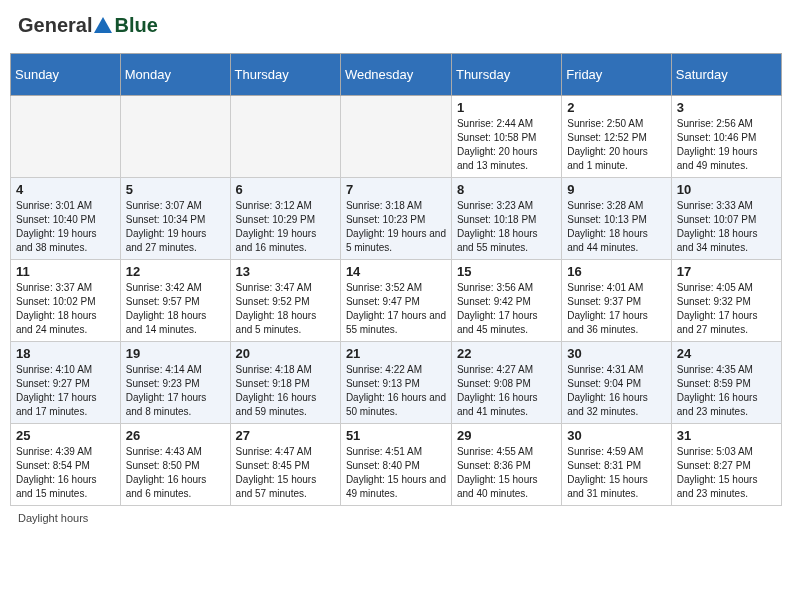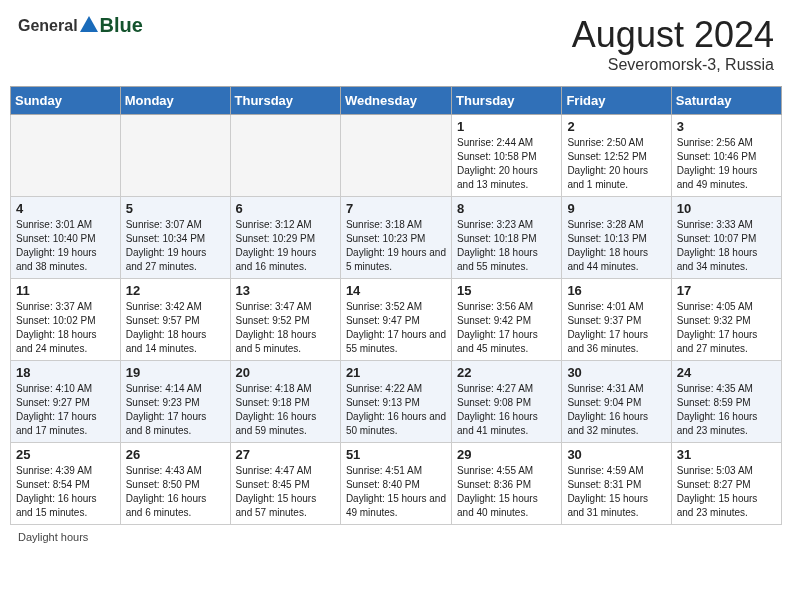--- a/index.html
+++ b/index.html
@@ -35,22 +35,22 @@
       color: #333;
     }
     .calendar {
       width: 100%;
       border-collapse: collapse;
     }
     .calendar th {
       background: #3070b8;
       color: #fff;
       font-size: 13px;
-      font-weight: bold;
-      padding: 6px 4px;
+      font-weight: normal;
+      padding: 13px 4px;
       text-align: left;
       border: 1px solid #aaa;
     }
     .calendar td {
       border: 1px solid #ccc;
       vertical-align: top;
       padding: 4px 5px;
       font-size: 10.5px;
       color: #222;
       width: 113px;
@@ -80,33 +80,29 @@
       color: #444;
       padding-left: 8px;
     }
   </style>
 </head>
 <body>
 
 <div class="header-area">
   <div class="logo">
     <span>
-      <span style="font-size:16px;font-weight:bold;color:#333;">General</span><span style="display:inline-block;vertical-align:middle;">
+      <span style="font-size:20px;font-weight:bold;color:#333;">General</span><span style="display:inline-block;vertical-align:middle;">
         <svg width="22" height="22" viewBox="0 0 22 22">
           <polygon points="11,2 20,18 2,18" fill="#1a6bba"></polygon>
         </svg>
       </span>
     </span>
     <div>
         <span style="font-size:20px;font-weight:bold;color:#14532d;display:block;margin-top:-4px;">Blue</span>
       </div>
-  </div>
-  <div class="title-area">
-    <div class="month-year">August 2024</div>
-    <div class="location">Severomorsk-3, Russia</div>
   </div>
 </div>
 
 <table class="calendar">
   <thead>
     <tr>
     <th>Sunday</th>
         <th>Monday</th>
         <th>Thursday</th>
         <th>Wednesday</th>

